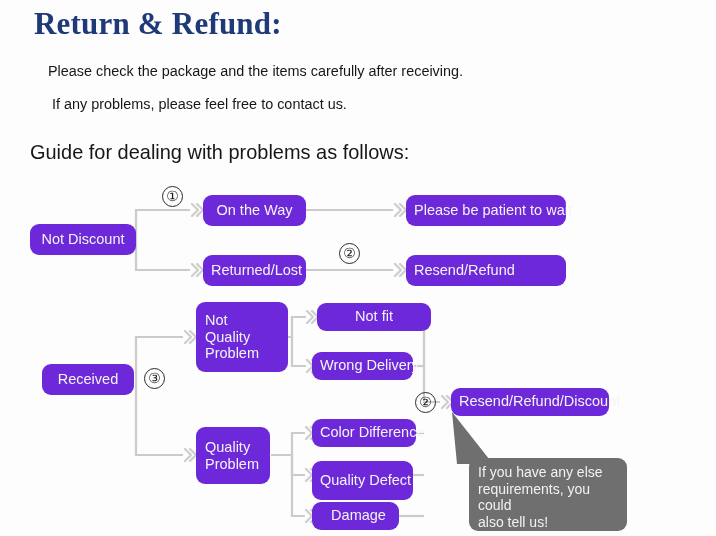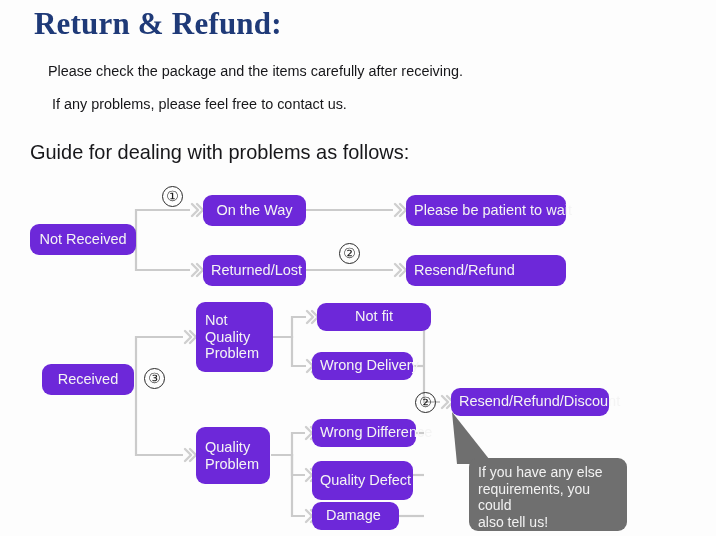--- a/index.html
+++ b/index.html
@@ -189,21 +189,21 @@
       <use href="#chev" x="185" y="455"></use>
       <use href="#chev" x="307" y="317"></use>
       <use href="#chev" x="307" y="366"></use>
       <use href="#chev" x="306" y="433"></use>
       <use href="#chev" x="306" y="475"></use>
       <use href="#chev" x="306" y="516"></use>
       <use href="#chev" x="442" y="402"></use>
     </svg>
 
     <div class="node" style="left:30px; top:224px; width:106px; height:31px;">
-      <span class="label">Not Received</span>
+      <span class="label">Not Discount</span>
     </div>
 
     <div class="node" style="left:203px; top:195px; width:103px; height:31px;">
       <span class="label">On the Way</span>
     </div>
 
     <div class="node" style="left:203px; top:255px; width:103px; height:31px;">
       <span class="label">Returned/Lost</span>
     </div>
 
@@ -212,49 +212,49 @@
     </div>
 
     <div class="node" style="left:406px; top:255px; width:160px; height:31px;">
       <span class="label" style="text-align:left;">Resend/Refund</span>
     </div>
 
     <div class="node" style="left:42px; top:364px; width:92px; height:31px;">
       <span class="label">Received</span>
     </div>
 
-    <div class="node multiline" style="left:196px; top:302px; width:77px; height:70px;">
+    <div class="node multiline" style="left:196px; top:302px; width:92px; height:70px;">
       <span class="label" style="white-space:pre-line;">Not
 Quality
 Problem</span>
     </div>
 
     <div class="node multiline" style="left:196px; top:427px; width:74px; height:57px; align-items:center;">
       <span class="label" style="white-space:pre-line;">Quality
 Problem</span>
     </div>
 
     <div class="node" style="left:317px; top:303px; width:114px; height:28px;">
       <span class="label">Not fit</span>
     </div>
 
     <div class="node" style="left:312px; top:352px; width:101px; height:28px;">
       <span class="label">Wrong Delivery</span>
     </div>
 
     <div class="node" style="left:312px; top:419px; width:104px; height:28px;">
-      <span class="label">Wrong Difference</span>
+      <span class="label">Color Difference</span>
     </div>
 
     <div class="node" style="left:312px; top:461px; width:101px; height:39px;">
       <span class="label">Quality Defect</span>
     </div>
 
     <div class="node" style="left:312px; top:502px; width:87px; height:28px;">
-      <span class="label" style="text-align:left; padding-left:6px;">Damage</span>
+      <span class="label" style="text-align:center; padding-left:6px;">Damage</span>
     </div>
 
     <div class="node" style="left:451px; top:388px; width:158px; height:28px;">
       <span class="label">Resend/Refund/Discount</span>
     </div>
 
     <div class="marker" style="left:162px; top:186px;">
       <span>①</span>
     </div>
     <div class="marker" style="left:339px; top:243px;">

